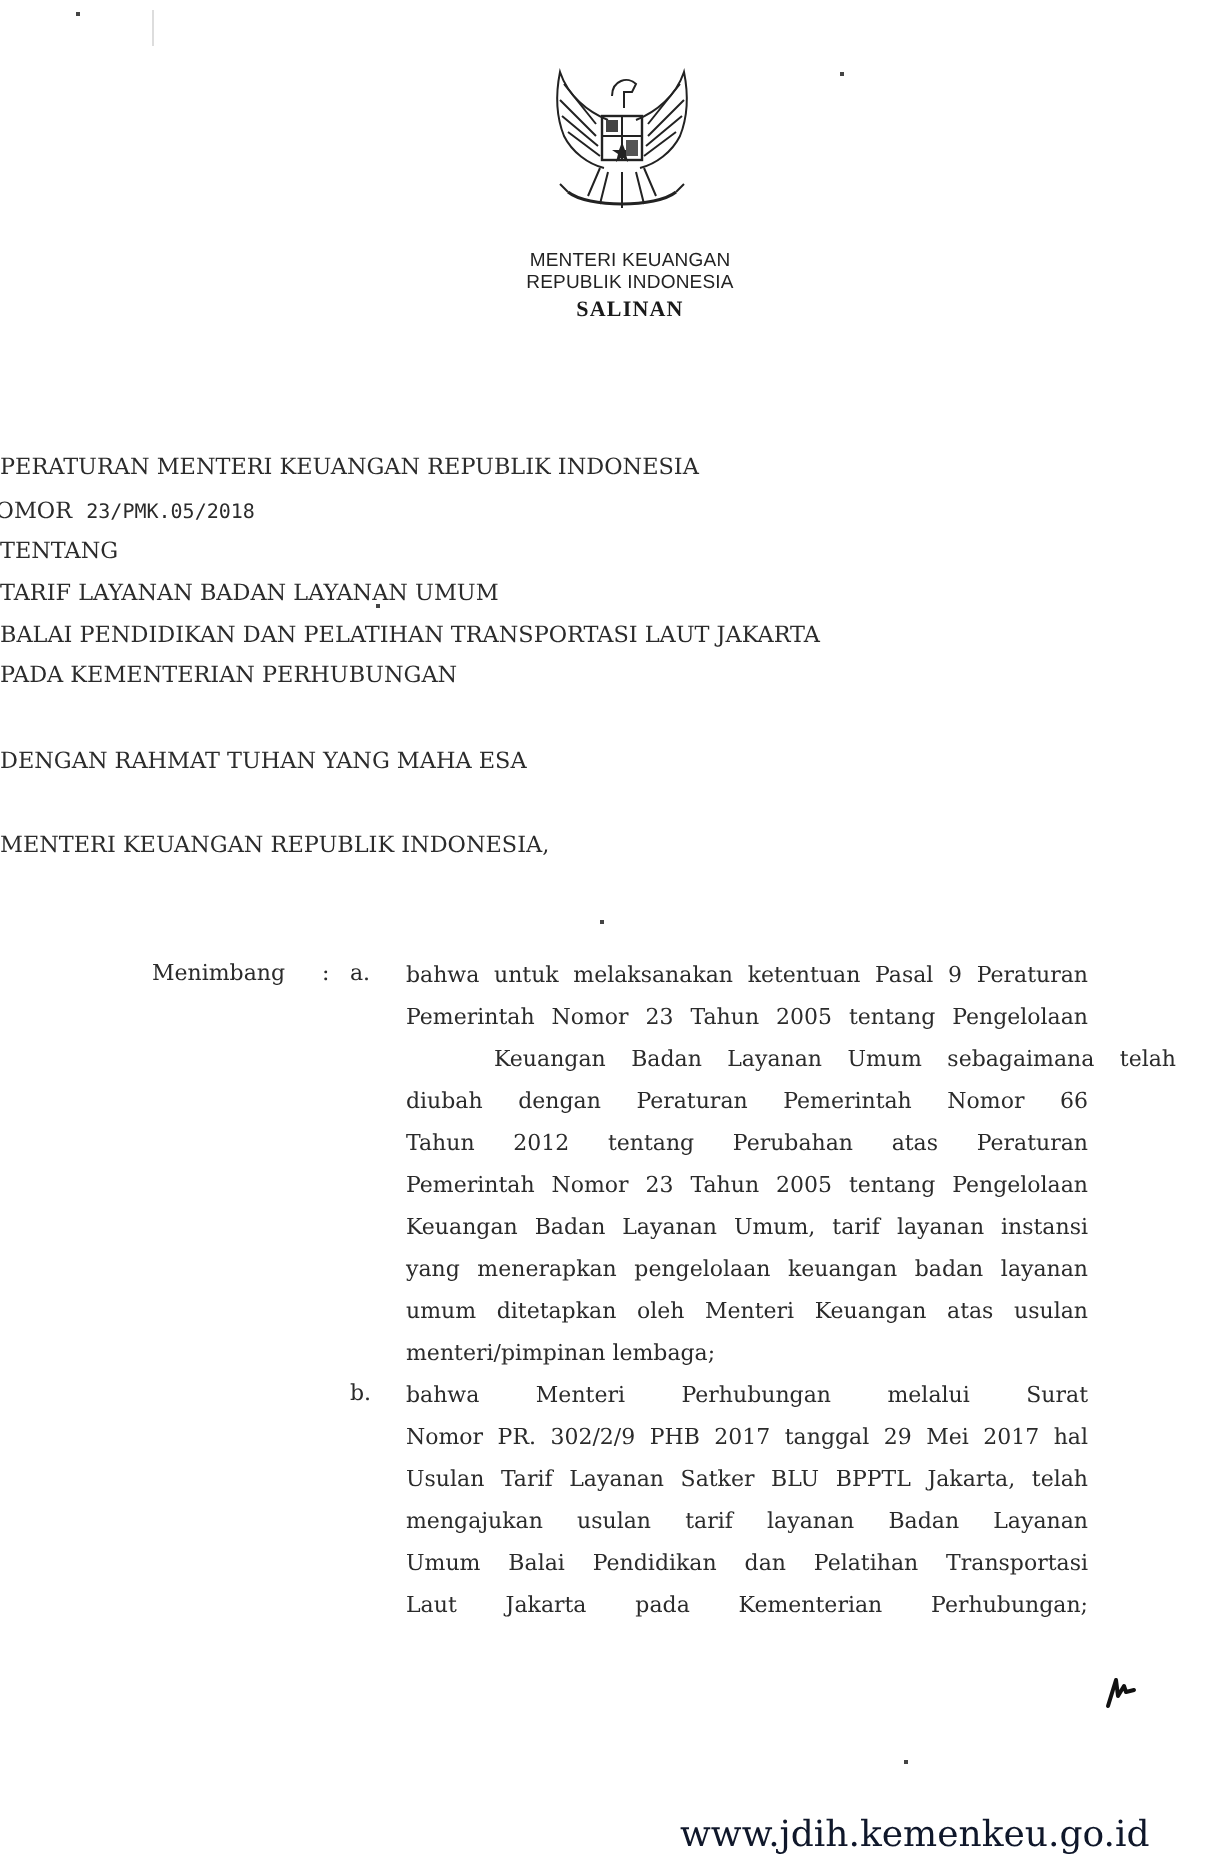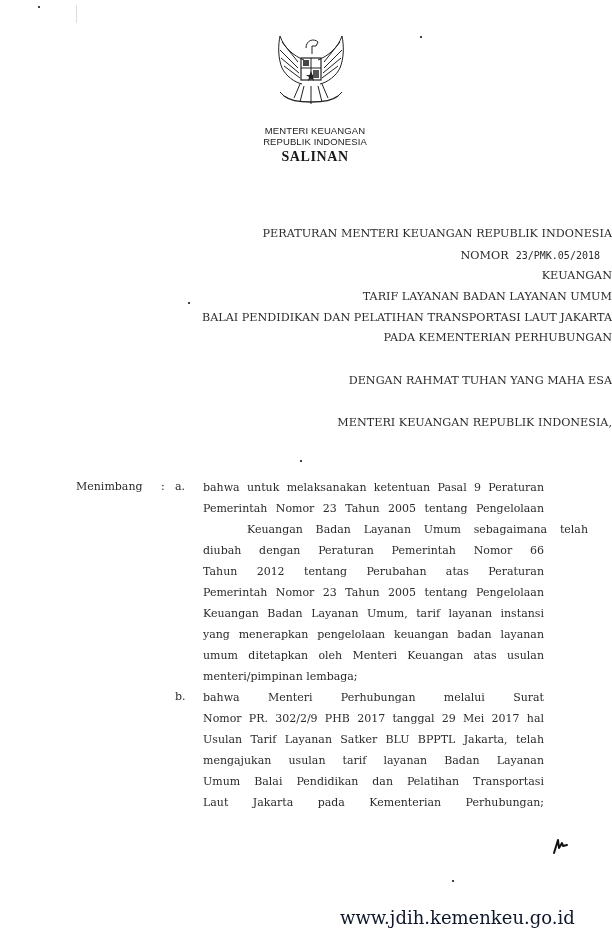--- a/index.html
+++ b/index.html
@@ -1,21 +1,21 @@
 <!DOCTYPE html>
 <html><head>
 <meta charset="utf-8">
 <style>
   html, body { margin:0; padding:0; background:#ffffff; }
   body { width:612px; height:936px; position:relative; overflow:hidden; font-family:"DejaVu Serif", serif; color:#2a2a2a; }
   .abs { position:absolute; }
   .emblem { left:270px; top:26px; width:82px; height:92px; }
   .ministry { left:240px; width:150px; text-align:center; font-family:"Liberation Sans", sans-serif; font-size:9.5px; letter-spacing:0.1px; color:#222; line-height:11px; }
-  .salinan { left:240px; top:149px; width:150px; text-align:center; font-family:"Liberation Serif", serif; font-weight:bold; font-size:14px; letter-spacing:0.6px; color:#1a1a1a; }
-  .center-line { left:0; width:612px; text-align:right; font-family:"DejaVu Serif", serif; font-size:11.2px; letter-spacing:0; color:#2b2b2b; white-space:nowrap; }
+  .salinan { left:240px; top:149px; width:150px; text-align:center; font-family:"Liberation Serif", serif; font-weight:bold; font-size:11px; letter-spacing:0.6px; color:#1a1a1a; }
+  .center-line { left:0; width:612px; text-align:left; font-family:"DejaVu Serif", serif; font-size:11.2px; letter-spacing:0; color:#2b2b2b; white-space:nowrap; }
   .mono { font-family:"DejaVu Sans Mono", monospace; font-size:10px; }
   .label { font-size:11px; color:#2b2b2b; white-space:nowrap; }
   .body-line { left:203px; width:341px; font-size:11px; color:#2b2b2b; white-space:nowrap; text-align:justify; text-align-last:justify; height:16px; line-height:16px; }
   .body-line.last { text-align-last:left; }
   .speck { background:#444; width:2px; height:2px; }
   .footer { left:340px; top:907px; font-family:"DejaVu Serif", serif; font-size:18px; color:#0f172a; white-space:nowrap; }
 </style>
 </head>
 <body>
 
@@ -48,21 +48,21 @@
 
 <div class="abs ministry" style="top:125px;">MENTERI KEUANGAN</div>
 <div class="abs ministry" style="top:136px;">REPUBLIK INDONESIA</div>
 <div class="abs salinan">SALINAN</div>
 
 <div class="abs center-line" style="top:227px;">PERATURAN MENTERI KEUANGAN REPUBLIK INDONESIA</div>
 <div class="abs center-line" style="top:249px; left:-12px;">
   <span>NOMOR</span>&nbsp;
   <span class="mono">23/PMK.05/2018</span>
 </div>
-<div class="abs center-line" style="top:269px;">KEUANGAN</div>
+<div class="abs center-line" style="top:269px;">TENTANG</div>
 <div class="abs center-line" style="top:290px;">TARIF LAYANAN BADAN LAYANAN UMUM</div>
 <div class="abs center-line" style="top:311px;">BALAI PENDIDIKAN DAN PELATIHAN TRANSPORTASI LAUT JAKARTA</div>
 <div class="abs center-line" style="top:331px;">PADA KEMENTERIAN PERHUBUNGAN</div>
 
 <div class="abs center-line" style="top:374px;">DENGAN RAHMAT TUHAN YANG MAHA ESA</div>
 <div class="abs center-line" style="top:416px;">MENTERI KEUANGAN REPUBLIK INDONESIA,</div>
 
 <div class="abs label" style="left:76px; top:480px;">Menimbang</div>
 <div class="abs label" style="left:161px; top:480px;">:</div>
 <div class="abs label" style="left:175px; top:480px;">a.</div>

